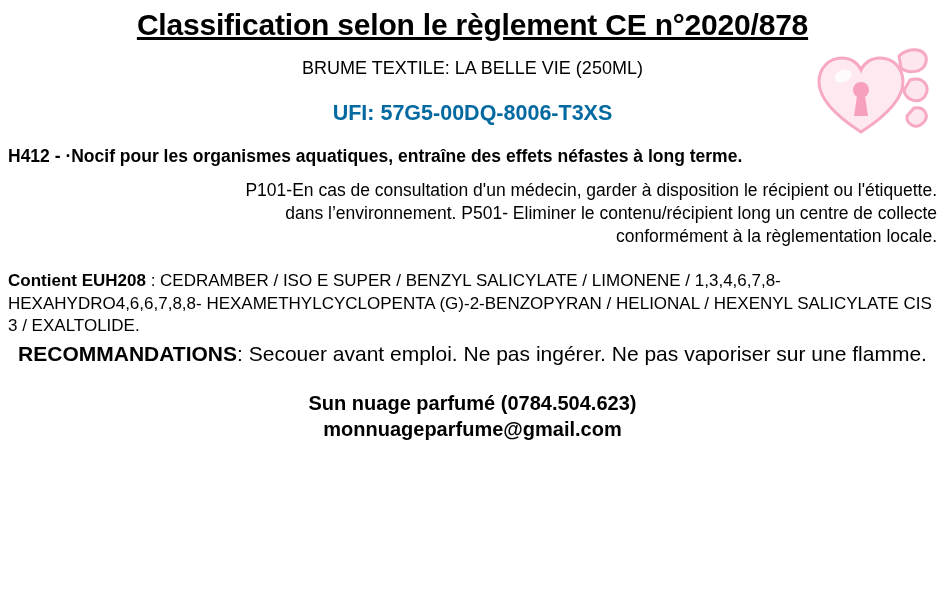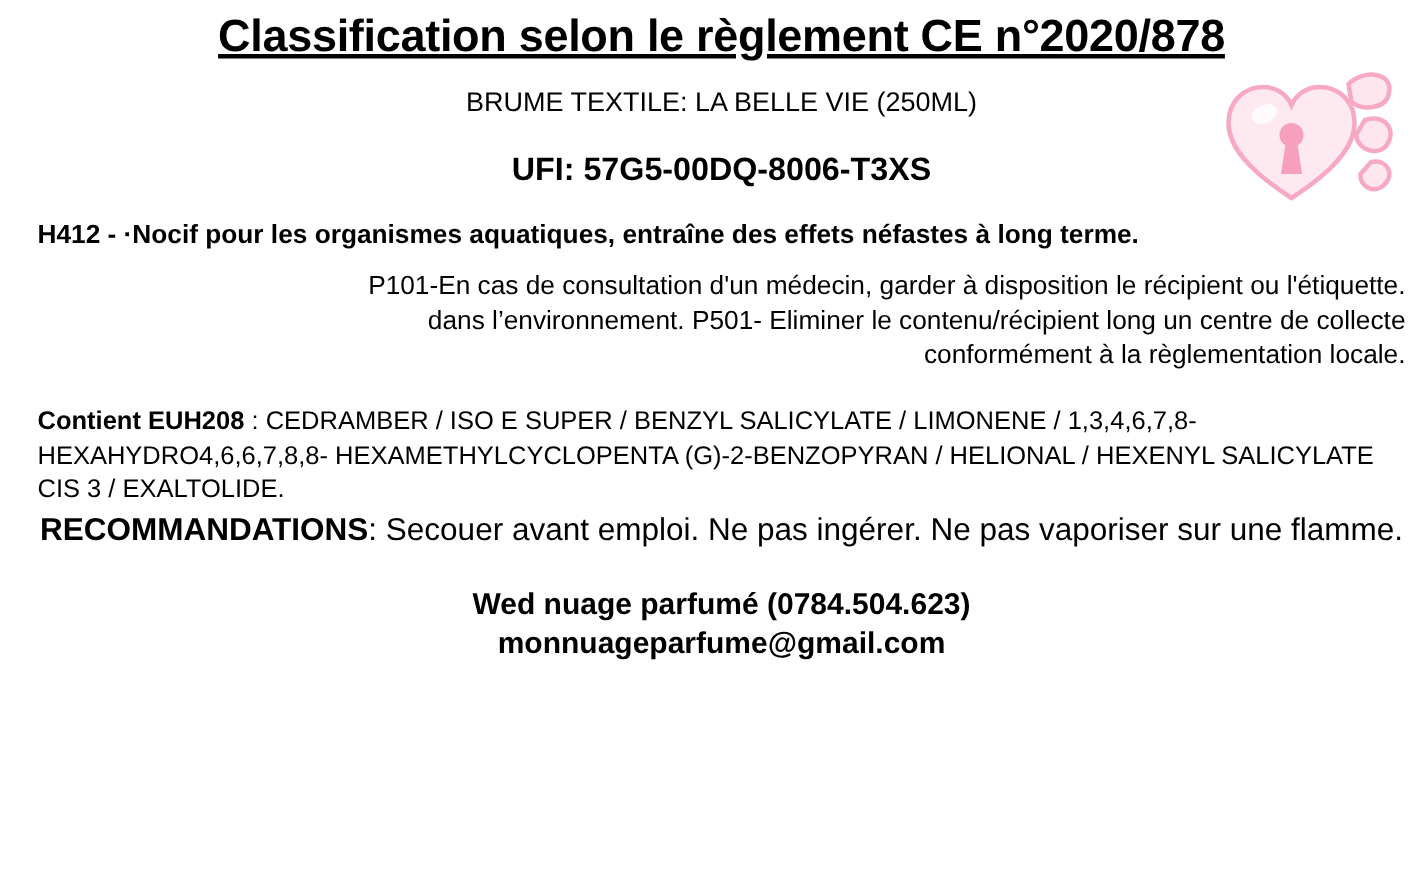--- a/index.html
+++ b/index.html
@@ -13,42 +13,42 @@
     font-family: "Liberation Sans", sans-serif;
     color: #000000;
     overflow: hidden;
     position: relative;
   }
   .page {
     position: relative;
     width: 945px;
     height: 590px;
     box-sizing: border-box;
-    padding: 4px 8px 0 25px;
+    padding: 4px 8px 0 8px;
   }
   .title {
     text-align: center;
     font-size: 30px;
     font-weight: bold;
     text-decoration: underline;
     line-height: 1.12;
     margin: 4px 0 16px 0;
     letter-spacing: -0.2px;
   }
   .product {
     text-align: center;
     font-size: 18px;
     font-weight: normal;
     margin: 0 0 22px 0;
   }
   .ufi {
     text-align: center;
     font-size: 21.5px;
     font-weight: bold;
-    color: #000000;
+    color: #0369a1;
     margin: 0 0 20px 0;
   }
   .hazard {
     text-align: left;
     font-size: 17.5px;
     font-weight: bold;
     margin: 0 0 12px 0;
   }
   .precautions {
     font-size: 17.5px;
@@ -132,17 +132,17 @@
     <p>conformément à la règlementation locale.</p>
   </div>
 
   <div class="block-gap"></div>
 
   <div class="contient"><span class="lead">Contient EUH208</span><span> : CEDRAMBER / ISO E SUPER / BENZYL SALICYLATE / LIMONENE / 1,3,4,6,7,8-HEXAHYDRO4,6,6,7,8,8- HEXAMETHYLCYCLOPENTA (G)-2-BENZOPYRAN / HELIONAL / HEXENYL SALICYLATE CIS 3 / EXALTOLIDE.</span></div>
 
   <div class="reco"><span class="lead">RECOMMANDATIONS</span><span>: Secouer avant emploi. Ne pas ingérer. Ne pas vaporiser sur une flamme.</span></div>
 
   <div class="footer">
-    <div>Wed nuage parfumé (0784.504.623)</div>
+    <div>Sun nuage parfumé (0784.504.623)</div>
     <div>monnuageparfume@gmail.com</div>
   </div>
 
 </div>
 
 </body></html>

